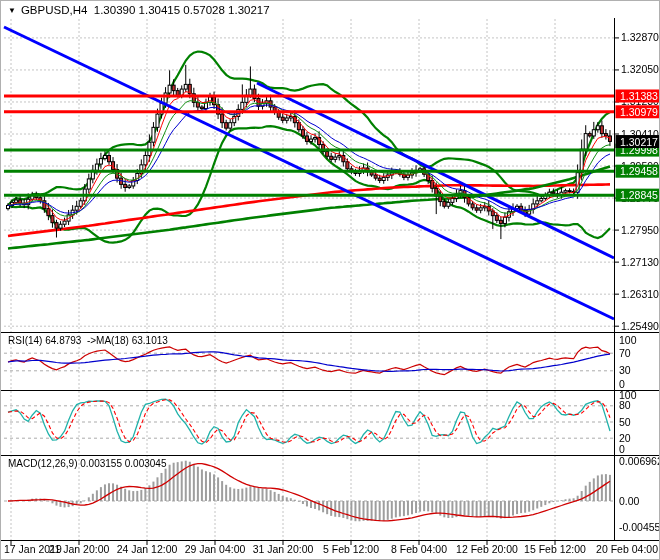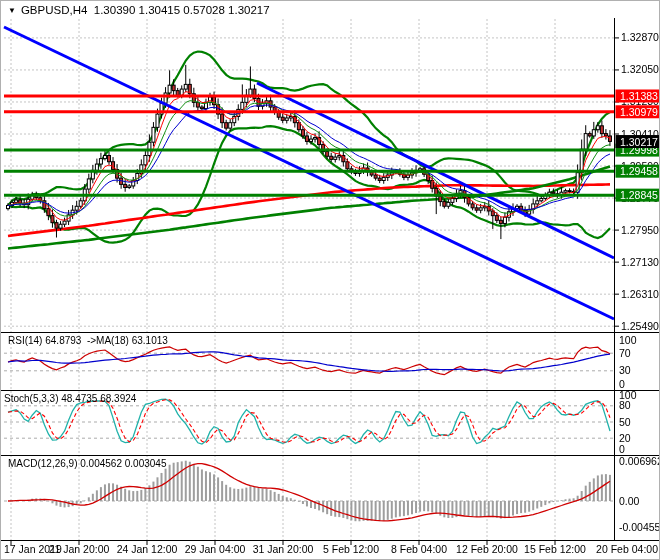--- a/index.html
+++ b/index.html
@@ -587,15 +587,14 @@
       <line x1="418" y1="540" x2="418" y2="544" stroke="#000"></line>
       <text x="418" y="552" font-size="10.5px" font-family="&quot;Liberation Sans&quot;,&quot;DejaVu Sans&quot;,sans-serif" fill="#000000" text-anchor="middle">8 Feb 04:00</text>
       <line x1="486" y1="540" x2="486" y2="544" stroke="#000"></line>
       <text x="486" y="552" font-size="10.5px" font-family="&quot;Liberation Sans&quot;,&quot;DejaVu Sans&quot;,sans-serif" fill="#000000" text-anchor="middle">12 Feb 20:00</text>
       <line x1="554" y1="540" x2="554" y2="544" stroke="#000"></line>
       <text x="554" y="552" font-size="10.5px" font-family="&quot;Liberation Sans&quot;,&quot;DejaVu Sans&quot;,sans-serif" fill="#000000" text-anchor="middle">15 Feb 12:00</text>
       <text x="657" y="552" font-size="10.5px" font-family="&quot;Liberation Sans&quot;,&quot;DejaVu Sans&quot;,sans-serif" fill="#000000" text-anchor="end">20 Feb 04:00</text>
     </svg>
   <div class="title"><span class="tri">▼</span><span>GBPUSD,H4  1.30390 1.30415 0.57028 1.30217</span></div>
   <div class="ind-label" style="left:7px;top:334px">RSI(14) 64.8793  -&gt;MA(18) 63.1013</div>
-  <div class="ind-label" style="left:3px;top:392px">Stoch(5,3,3) 48.4735 68.3924</div>
-  <div class="ind-label" style="left:7px;top:457px">MACD(12,26,9) 0.004562 0.003045</div>
+  <div class="ind-label" style="left:7px;top:457px">MACD(12,26,9) 0.003155 0.003045</div>
 </div>
 
 </body></html>

